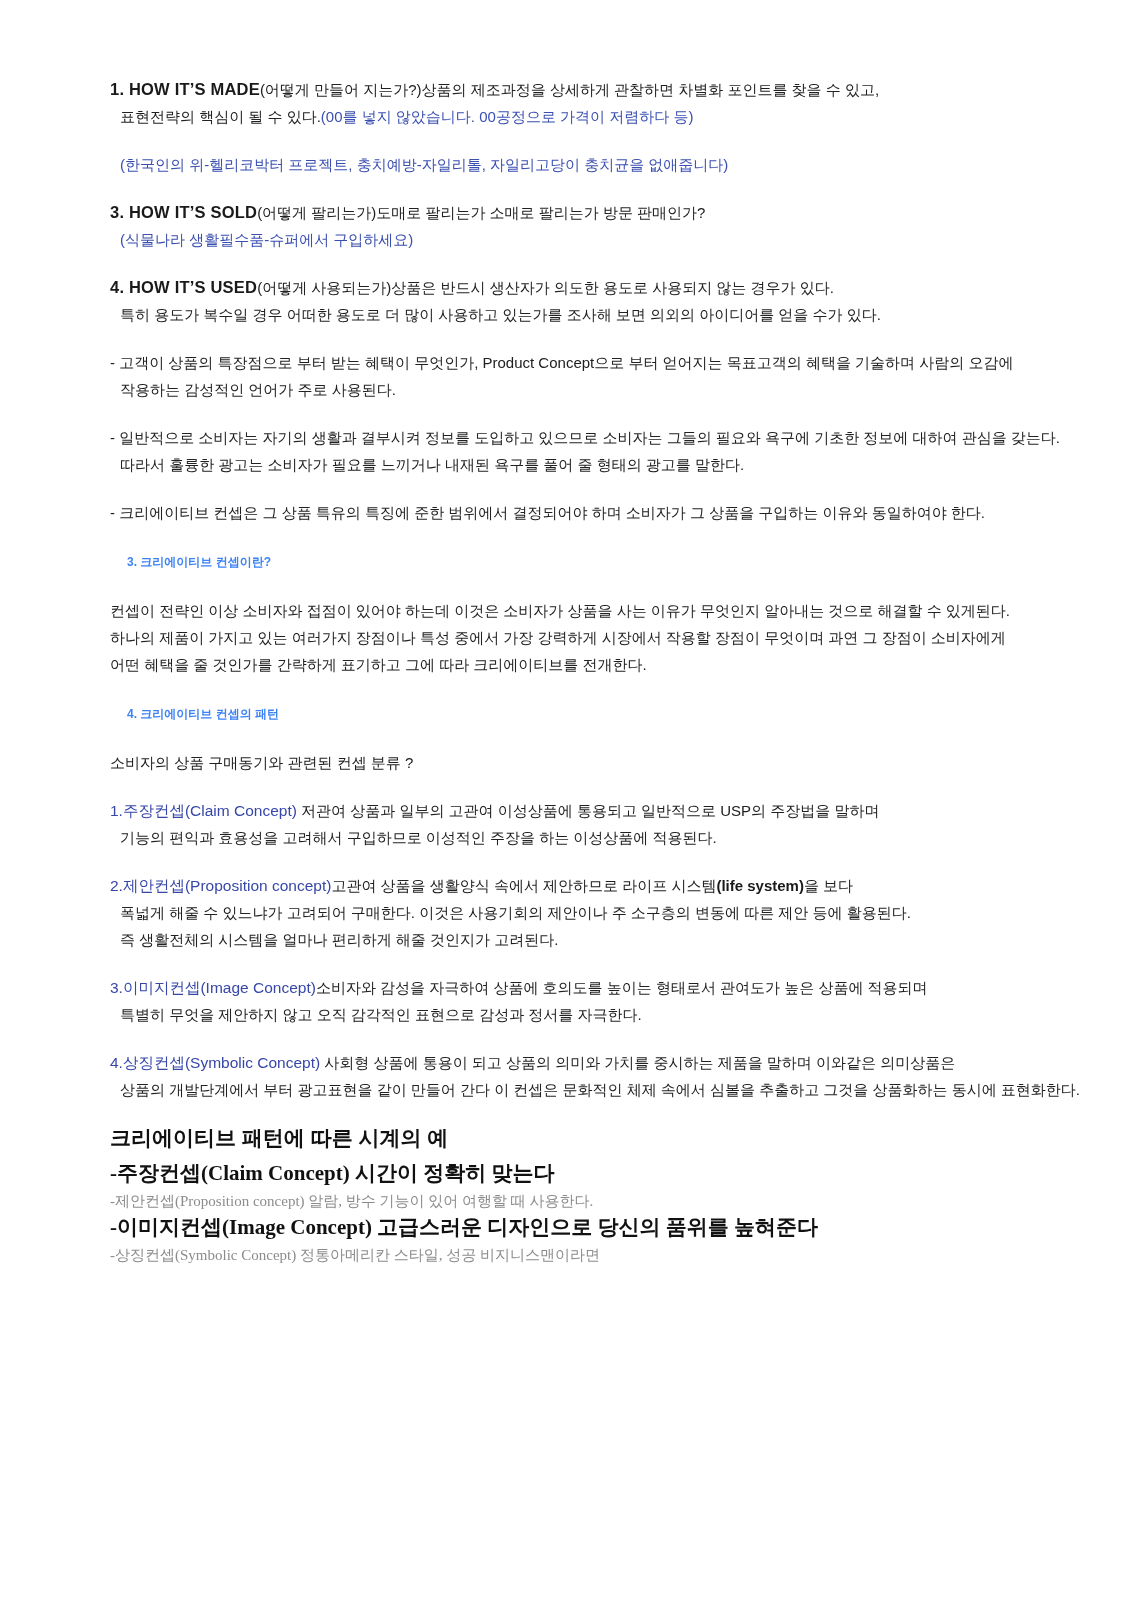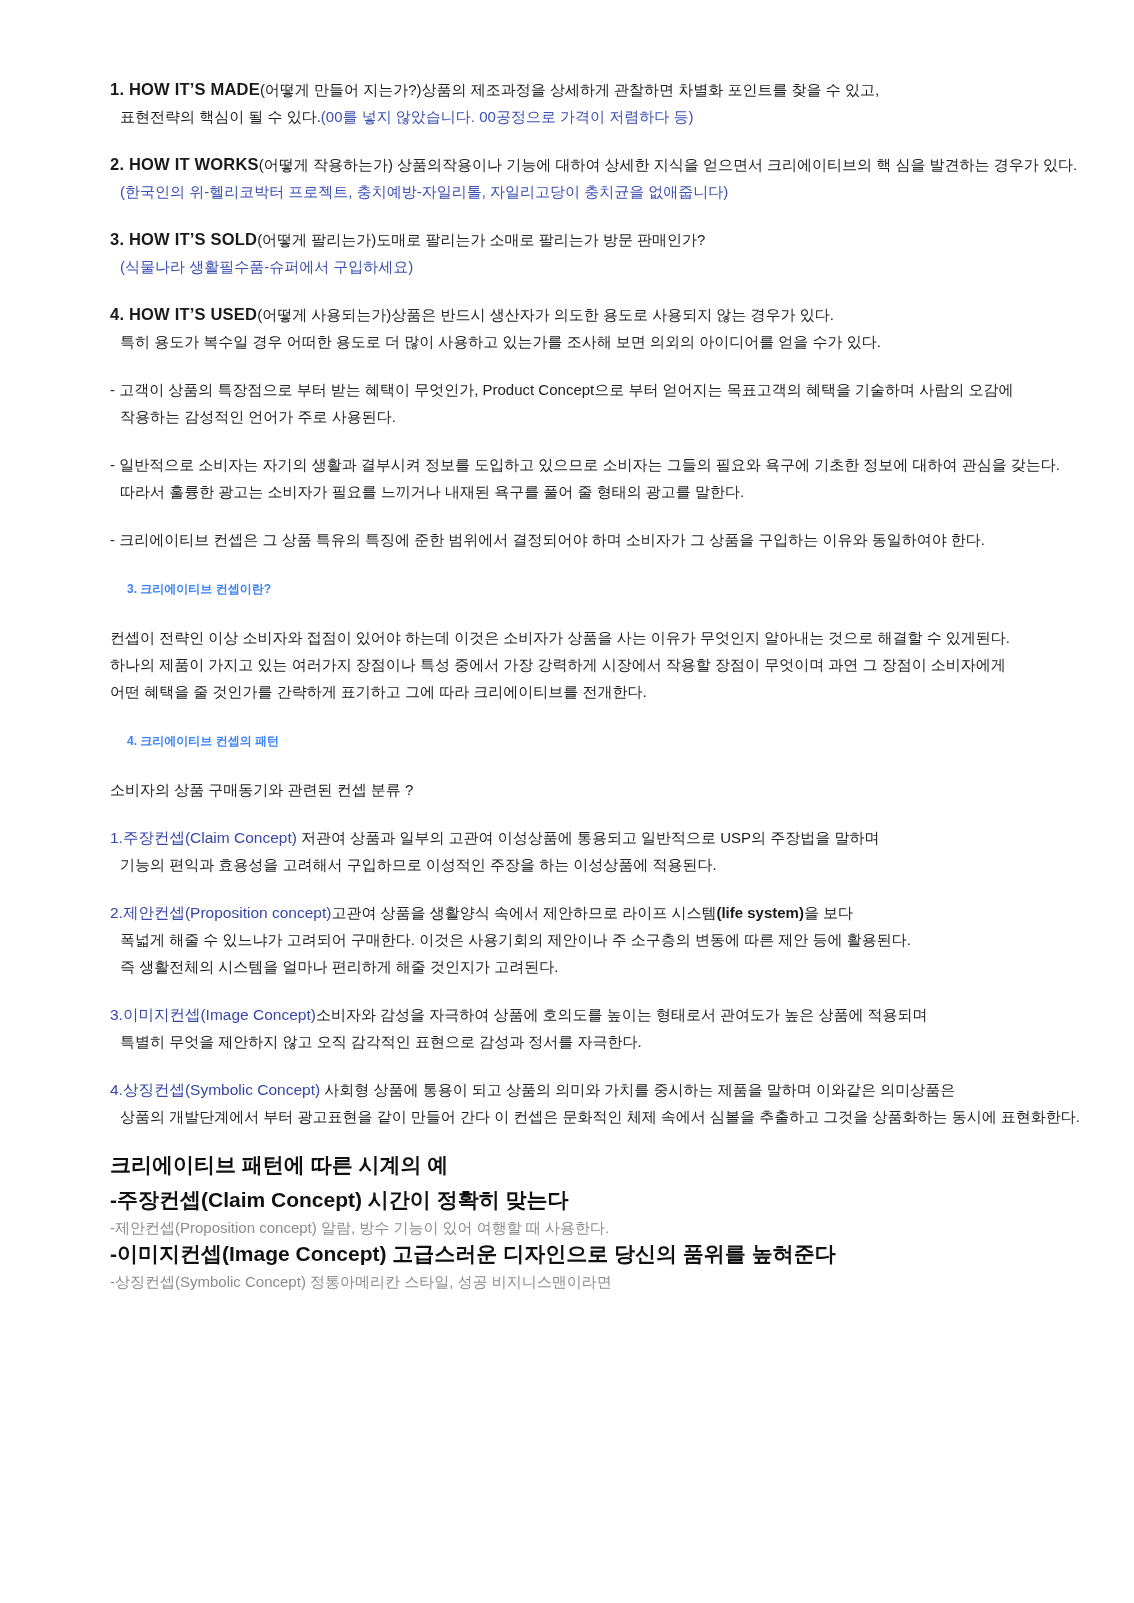--- a/index.html
+++ b/index.html
@@ -31,33 +31,32 @@
   .seg.black  { color: #212121; }
   .seg.blue   { color: #3a4fb0; }
   .seg.bold   { color: #1a1a1a; font-weight: bold; text-align: right; }
   .seg.en-bold { color: #1a1a1a; font-weight: bold; font-size: 16.5px; letter-spacing: 0.2px; }
   .seg.blue-label { color: #3647a8; font-size: 15.5px; text-align: right; }
   .seg.gray   { color: #8c8c8c; }
   .block.heading .line { line-height: 27px; }
   .seg.heading { color: #3b82f6; font-weight: bold; font-size: 12px; margin-left: 17px; }
   .block.list-title { margin-top: 14px; margin-bottom: 7px; }
   .seg.list-bold { color: #111111; font-weight: bold; font-size: 21px; }
-  .block.watch-list { margin-bottom: 16px; }
+  .block.watch-list { margin-bottom: 16px; font-family: Liberation Serif, serif; }
   .block.watch-list .line { line-height: 26px; }
 </style>
 </head>
 <body>
 
 <div class="doc">
     <div class="block">
       <div class="line"><span class="seg en-bold">1. HOW IT’S MADE</span><span class="seg black">(어떻게 만들어 지는가?)상품의 제조과정을 상세하게 관찰하면 차별화 포인트를 찾을 수 있고,</span></div>
       <div class="line indent"><span class="seg black">표현전략의 핵심이 될 수 있다.</span><span class="seg blue">(00를 넣지 않았습니다. 00공정으로 가격이 저렴하다 등)</span></div>
     </div>
     <div class="block">
-      <div class="line"><span class="seg en-bold">2. HOW IT WORKS</span><span class="seg black">(어떻게 작용하는가) 상품의작용이나 기능에 대하여 상세한 지식을 얻으면서 크리에이티브의 핵 심을 발견하는 경우가 있다.</span></div>
       <div class="line indent"><span class="seg blue">(한국인의 위-헬리코박터 프로젝트, 충치예방-자일리톨, 자일리고당이 충치균을 없애줍니다)</span></div>
     </div>
     <div class="block">
       <div class="line"><span class="seg en-bold">3. HOW IT’S SOLD</span><span class="seg black">(어떻게 팔리는가)도매로 팔리는가 소매로 팔리는가 방문 판매인가?</span></div>
       <div class="line indent"><span class="seg blue">(식물나라 생활필수품-슈퍼에서 구입하세요)</span></div>
     </div>
     <div class="block">
       <div class="line"><span class="seg en-bold">4. HOW IT’S USED</span><span class="seg black">(어떻게 사용되는가)상품은 반드시 생산자가 의도한 용도로 사용되지 않는 경우가 있다.</span></div>
       <div class="line indent"><span class="seg black">특히 용도가 복수일 경우 어떠한 용도로 더 많이 사용하고 있는가를 조사해 보면 의외의 아이디어를 얻을 수가 있다.</span></div>
     </div>

